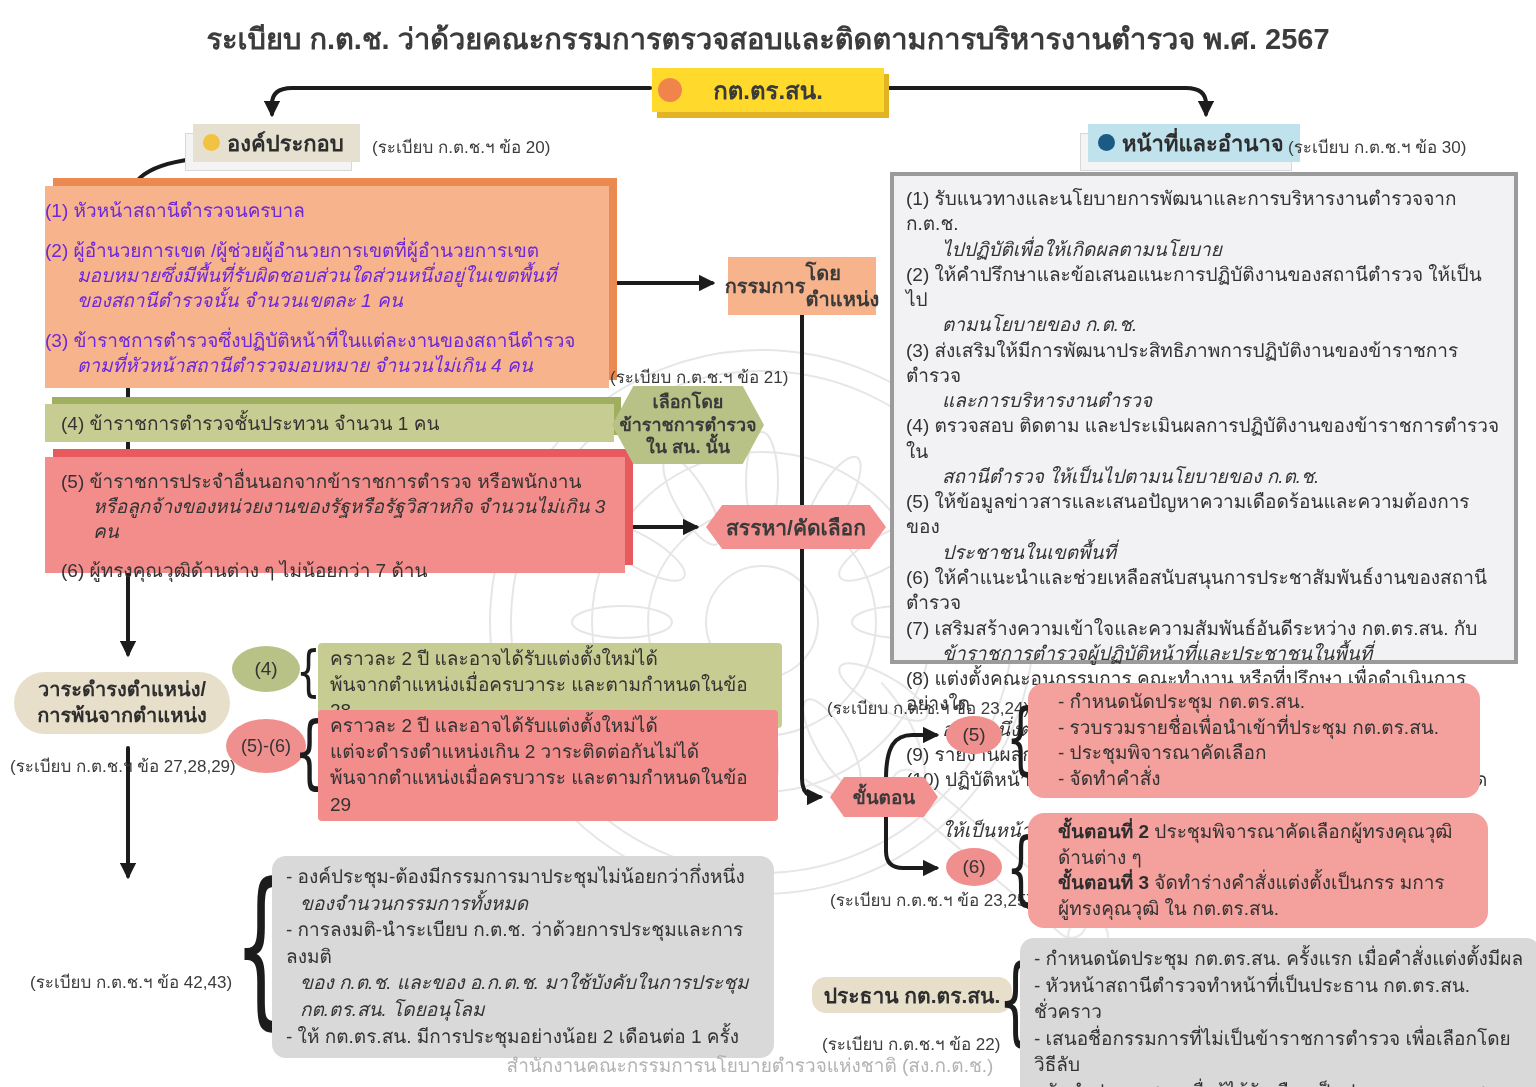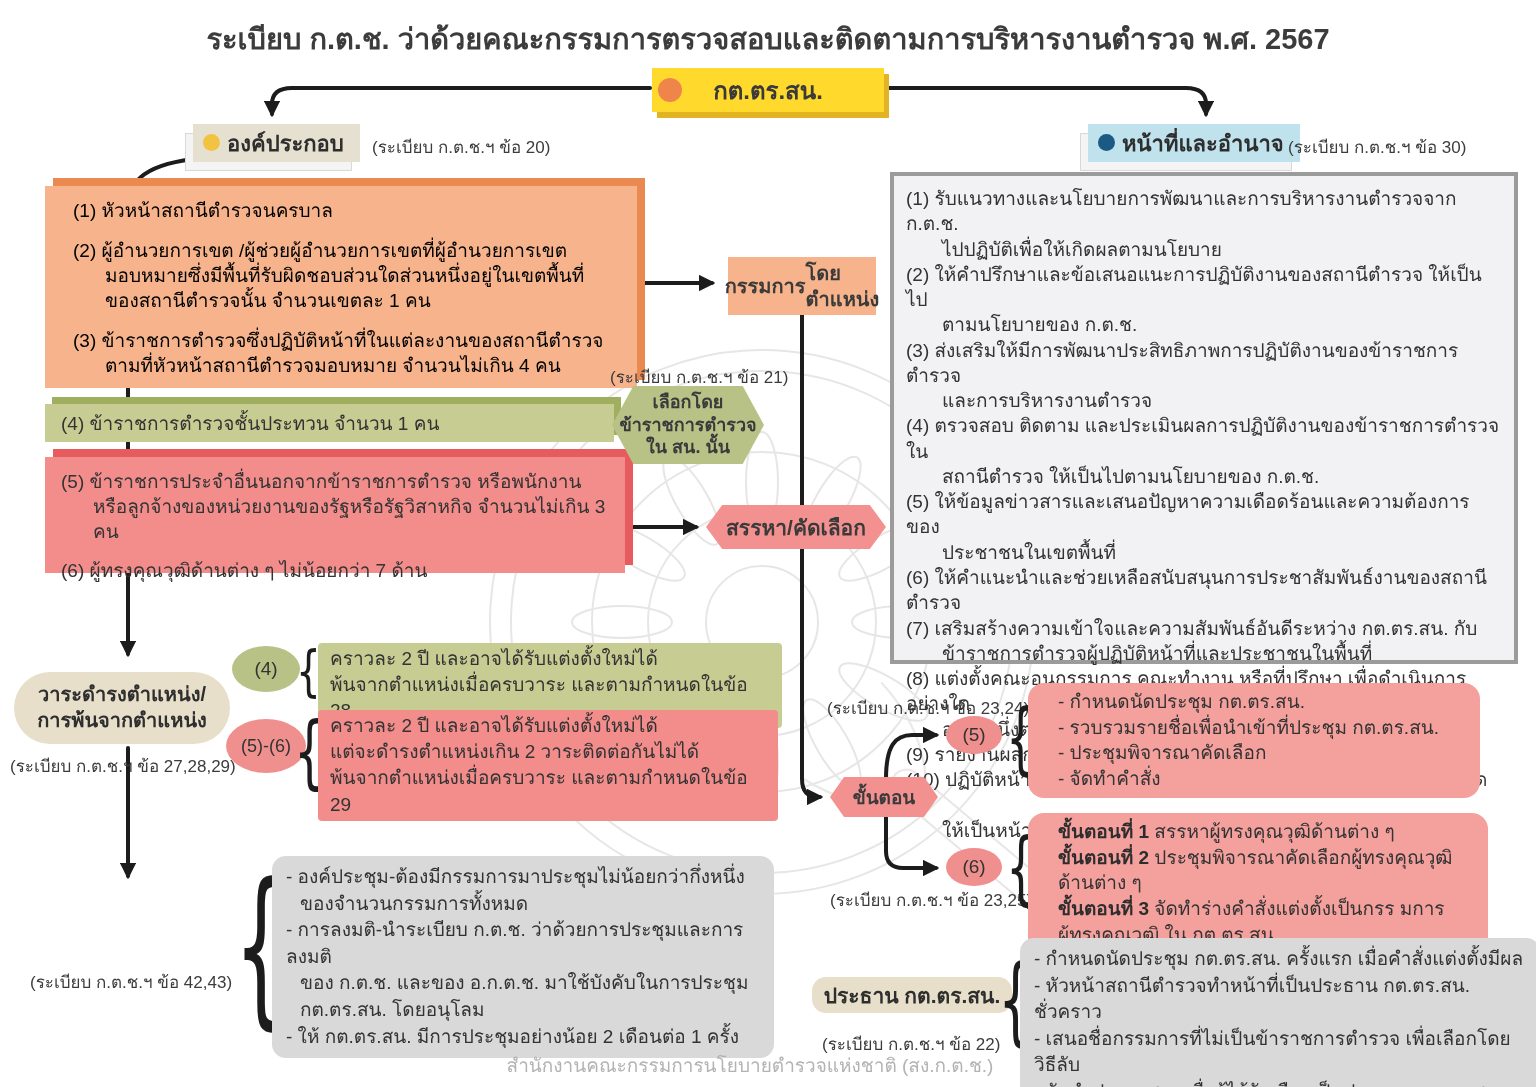--- a/index.html
+++ b/index.html
@@ -14,40 +14,40 @@
   .root .dot{position:absolute;left:6px;top:10px;width:24px;height:24px;border-radius:50%;background:#F0854C;}
   .badge{height:38px;display:inline-flex;align-items:center;font-size:22px;font-weight:bold;color:#2e2e2e;
          padding:0 16px 0 34px;box-shadow:-8px 9px 0 -1px #f4f4f4,-8px 9px 0 0 #d8d8d8;}
   .badge .dot{position:absolute;left:10px;width:17px;height:17px;border-radius:50%;}
   .badge-left{left:193px;top:124px;background:#E6E0D0;}
   .badge-left .dot{background:#F2C243;top:10px;}
   .badge-right{left:1088px;top:124px;background:#BFE2EC;}
   .badge-right .dot{background:#1C5A86;top:10px;}
   .ref{font-size:17px;color:#3c3c3c;}
   .obox{left:45px;top:186px;width:548px;height:182px;background:#F7B48C;box-shadow:8px -8px 0 0 #EB8A50;
-        padding:12px 16px 8px 28px;font-size:19px;line-height:1.32;color:#000000;}
+        padding:12px 16px 8px 0;font-size:19px;line-height:1.32;color:#6d28d9;}
   .obox .item{margin-bottom:15px;}
   .gbar{left:45px;top:404px;width:553px;height:38px;background:#C7CD92;box-shadow:7px -7px 0 0 #9FAE5F;
         display:flex;align-items:center;padding-left:16px;font-size:19px;color:#333;}
   .rbox{left:45px;top:457px;width:548px;height:96px;background:#F28D8C;box-shadow:8px -8px 0 0 #E75B5E;
         padding:12px 16px 8px 16px;font-size:19px;line-height:1.32;color:#333;}
   .rbox .item{margin-bottom:14px;}
-  .cont{margin-left:32px;}
+  .cont{margin-left:32px;font-style:italic;}
   .node-orange{left:728px;top:257px;width:148px;height:58px;background:#F7B48C;display:flex;flex-direction:row;
         align-items:center;justify-content:center;font-size:20px;font-weight:bold;color:#3a3a3a;line-height:1.3;}
   .hex{display:flex;flex-direction:column;align-items:center;justify-content:center;text-align:left;font-weight:bold;color:#3a3a3a;}
   .hex-green{left:612px;top:386px;width:152px;height:78px;background:#B9C286;font-size:18px;line-height:1.25;
         clip-path:polygon(14% 0,86% 0,100% 50%,86% 100%,14% 100%,0 50%);}
   .hex-pink1{left:706px;top:505px;width:180px;height:44px;background:#F2918F;font-size:21px;
         clip-path:polygon(9% 0,91% 0,100% 50%,91% 100%,9% 100%,0 50%);}
   .hex-pink2{left:830px;top:777px;width:108px;height:40px;background:#F2918F;font-size:19px;
         clip-path:polygon(13% 0,87% 0,100% 50%,87% 100%,13% 100%,0 50%);}
   .blob{background:#E8DFCB;display:flex;flex-direction:column;align-items:center;justify-content:center;
         font-weight:bold;color:#2e2e2e;text-align:center;}
-  .blob-tenure{left:14px;top:672px;width:216px;height:72px;border-radius:36px;font-size:20px;line-height:1.28;}
+  .blob-tenure{left:14px;top:672px;width:216px;height:62px;border-radius:36px;font-size:20px;line-height:1.28;}
   .blob-meeting{left:14px;top:890px;width:216px;height:64px;border-radius:32px;font-size:20px;}
   .blob-chair{left:812px;top:977px;width:200px;height:36px;border-radius:14px;font-size:21px;}
   .ellipse{border-radius:50%;display:flex;align-items:center;justify-content:center;color:#333;}
   .el-green{left:232px;top:646px;width:68px;height:46px;background:#B9C286;font-size:19px;}
   .el-red56{left:226px;top:719px;width:80px;height:54px;background:#F0908E;font-size:18px;}
   .el-p5{left:946px;top:716px;width:56px;height:38px;background:#F0908E;font-size:19px;}
   .el-p6{left:946px;top:848px;width:56px;height:38px;background:#F0908E;font-size:19px;}
   .note{font-size:19px;line-height:1.38;color:#333;padding:3px 12px;}
   .note-green{left:318px;top:643px;width:440px;background:#C7CD92;border-radius:4px;}
   .note-red{left:318px;top:710px;width:436px;background:#F28D8C;border-radius:4px;}
@@ -233,21 +233,20 @@
   <div class="abs z pinkbox pb5">
       <div>- กำหนดนัดประชุม กต.ตร.สน.</div>
       <div>- รวบรวมรายชื่อเพื่อนำเข้าที่ประชุม กต.ตร.สน.</div>
       <div>- ประชุมพิจารณาคัดเลือก</div>
       <div>- จัดทำคำสั่ง</div>
     </div>
   <div class="abs z ellipse el-p6">(6)</div>
   <div class="abs z ref" style="left:830px;top:886px;">(ระเบียบ ก.ต.ช.ฯ ข้อ 23,25)</div>
   <div class="abs z brace" style="left:1006px;top:828px;font-size:78px;transform:scale(0.6,1.02);">{</div>
   <div class="abs z pinkbox pb6">
-    <div class="step"><b>ขั้นตอนที่ 1</b><span> สรรหาผู้ทรงคุณวุฒิด้านต่าง ๆ</span></div>
     <div class="step"><b>ขั้นตอนที่ 2</b><span> ประชุมพิจารณาคัดเลือกผู้ทรงคุณวุฒิด้านต่าง ๆ</span></div>
     <div class="step"><b>ขั้นตอนที่ 3</b><span> จัดทำร่างคำสั่งแต่งตั้งเป็นกรร มการผู้ทรงคุณวุฒิ ใน กต.ตร.สน.</span></div>
   </div>
 
   <div class="abs z blob blob-chair">ประธาน กต.ตร.สน.</div>
   <div class="abs z ref" style="left:822px;top:1030px;">(ระเบียบ ก.ต.ช.ฯ ข้อ 22)</div>
   <div class="abs z brace" style="left:998px;top:952px;font-size:94px;transform:scale(0.58,1.02);">{</div>
   <div class="abs z graybox gb-right">
       <div>- กำหนดนัดประชุม กต.ตร.สน. ครั้งแรก เมื่อคำสั่งแต่งตั้งมีผล</div>
       <div>- หัวหน้าสถานีตำรวจทำหน้าที่เป็นประธาน กต.ตร.สน. ชั่วคราว</div>

